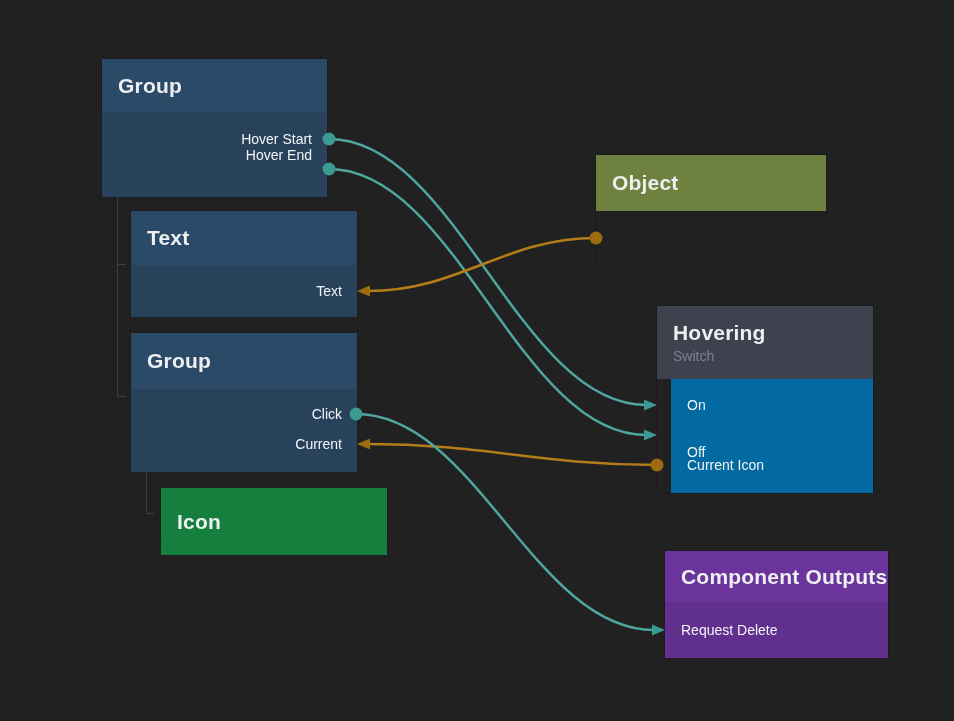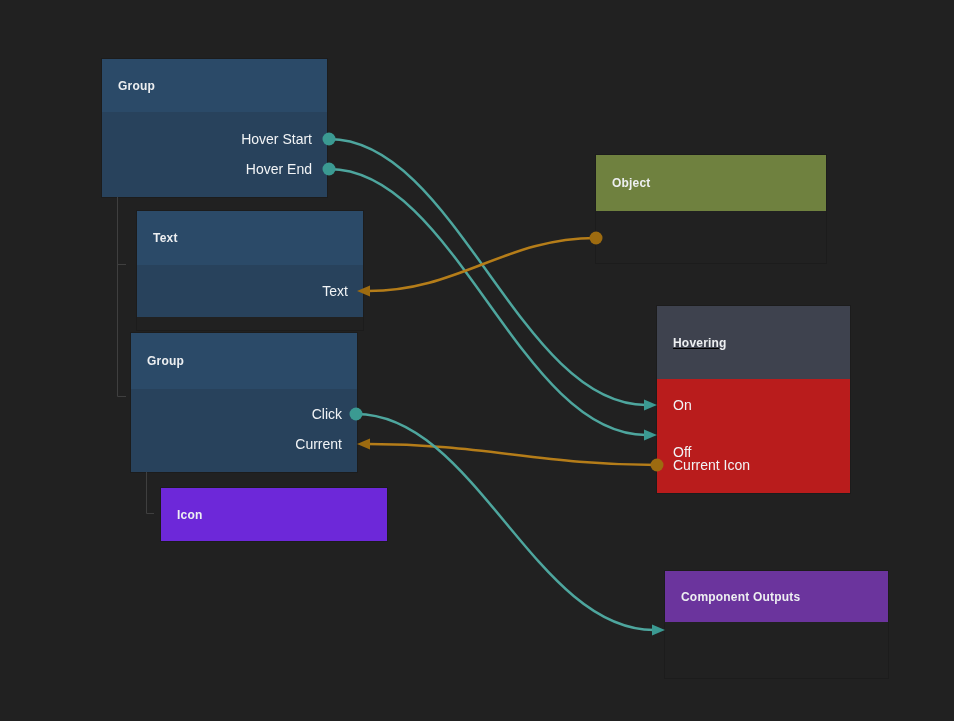--- a/index.html
+++ b/index.html
@@ -3,81 +3,85 @@
 <meta charset="utf-8">
 <style>
   html,body{margin:0;padding:0;background:#212121;}
   #canvas{
     position:relative;width:954px;height:721px;overflow:hidden;
     background:#212121;
     font-family:"Liberation Sans","DejaVu Sans",sans-serif;
   }
   .node{position:absolute;z-index:1;box-shadow:0 0 0 1px rgba(0,0,0,0.15);}
   .hd{box-sizing:border-box;display:flex;flex-direction:column;justify-content:center;padding-left:16px;}
-  .node-title{font-size:12px;font-weight:700;color:#edeff1;letter-spacing:.2px;}
+  .node-title{font-size:21px;font-weight:700;color:#edeff1;letter-spacing:.2px;}
   .node-subtitle{font-size:14px;color:#7d828d;margin-top:3px;}
   .bd{position:relative;}
   .port{position:absolute;height:20px;line-height:20px;font-size:14px;color:#f2f4f6;white-space:nowrap;}
   .port.right{right:15px;text-align:right;}
   .port.left{left:16px;}
   #wires{position:absolute;left:0;top:0;z-index:5;pointer-events:none;}
 </style>
 </head>
 <body>
 
 <div id="canvas" style="width: 954px; height: 721px; background: rgb(33, 33, 33);">
     <div class="node" style="left: 102px; top: 59px; width: 225px; height: 138px;">
       <div class="hd" style="background: rgb(43, 74, 104); height: 53px;">
         <div class="node-title">Group</div>
       </div>
       <div class="bd" style="background: rgb(40, 66, 92); height: 85px;">
         <div class="port right" style="top: 17px;">Hover Start</div>
-        <div class="port right" style="top: 47px;">Hover End</div>
+        <div class="port right" style="top: 33px;">Hover End</div>
       </div>
     </div>
-    <div class="node" style="left: 137px; top: 211px; width: 226px; height: 119px;">
+    <div class="node" style="left: 131px; top: 211px; width: 226px; height: 119px;">
       <div class="hd" style="background: rgb(43, 74, 104); height: 54px;">
         <div class="node-title">Text</div>
       </div>
       <div class="bd" style="background: rgb(40, 66, 92); height: 52px;">
         <div class="port right" style="top: 16px;">Text</div>
       </div>
     </div>
     <div class="node" style="left: 131px; top: 333px; width: 226px; height: 139px;">
       <div class="hd" style="background: rgb(43, 74, 104); height: 56px;">
         <div class="node-title">Group</div>
       </div>
       <div class="bd" style="background: rgb(40, 66, 92); height: 83px;">
         <div class="port right" style="top: 15px;">Click</div>
         <div class="port right" style="top: 45px;">Current</div>
       </div>
     </div>
     <div class="node" style="left: 161px; top: 488px; width: 226px; height: 53px;">
-      <div class="hd" style="background: #6d28d9; height: 53px;">
+      <div class="hd" style="background: #15803d; height: 67px;">
         <div class="node-title">Icon</div>
       </div>
     </div>
     <div class="node" style="left: 596px; top: 155px; width: 230px; height: 108px;">
       <div class="hd" style="background: rgb(111, 129, 63); height: 56px;">
         <div class="node-title">Object</div>
       </div>
     </div>
-    <div class="node" style="left: 657px; top: 306px; width: 193px; height: 187px; text-decoration: underline;">
+    <div class="node" style="left: 657px; top: 306px; width: 216px; height: 187px;">
       <div class="hd" style="background: rgb(62, 66, 78); height: 73px;">
         <div class="node-title">Hovering</div>
+        <div class="node-subtitle">Switch</div>
       </div>
-      <div class="bd" style="background: #b91c1c; height: 114px;">
+      <div class="bd" style="background: #0369a1; height: 114px; margin-left: 14px;">
         <div class="port left" style="top: 16px;">On</div>
         <div class="port left" style="top: 63px;">Off</div>
         <div class="port left" style="top: 76px;">Current Icon</div>
       </div>
     </div>
-    <div class="node" style="left: 665px; top: 551px; width: 223px; height: 107px; margin-top: 20px;">
+    <div class="node" style="left: 665px; top: 551px; width: 223px; height: 107px;">
       <div class="hd" style="background: rgb(107, 52, 157); height: 51px;">
         <div class="node-title">Component Outputs</div>
+      </div>
+      <div class="bd" style="background: rgb(97, 48, 143); height: 56px;">
+        <div class="port left" style="top: 18px;">Request Delete</div>
       </div>
     </div>
     <svg id="wires" width="954" height="721">
       <path d="M117.5,197 L117.5,396.5 L126,396.5" fill="none" stroke="#3f3f3f" stroke-width="1"></path>
       <path d="M117.5,264.5 L126,264.5" fill="none" stroke="#3f3f3f" stroke-width="1"></path>
       <path d="M146.5,472 L146.5,513.5 L154,513.5" fill="none" stroke="#3f3f3f" stroke-width="1"></path>
       <path d="M329,139 C455.8,139 519.2,405 646,405" fill="none" stroke="#4ea69e" stroke-width="2.5" stroke-linecap="round"></path>
       <polygon points="657,405 644,399.5 644,410.5" fill="#3b9a92"></polygon>
       <circle cx="329" cy="139" r="6.5" fill="#3b9a92"></circle>
       <path d="M329,169 C455.8,169 519.2,435 646,435" fill="none" stroke="#4ea69e" stroke-width="2.5" stroke-linecap="round"></path>

